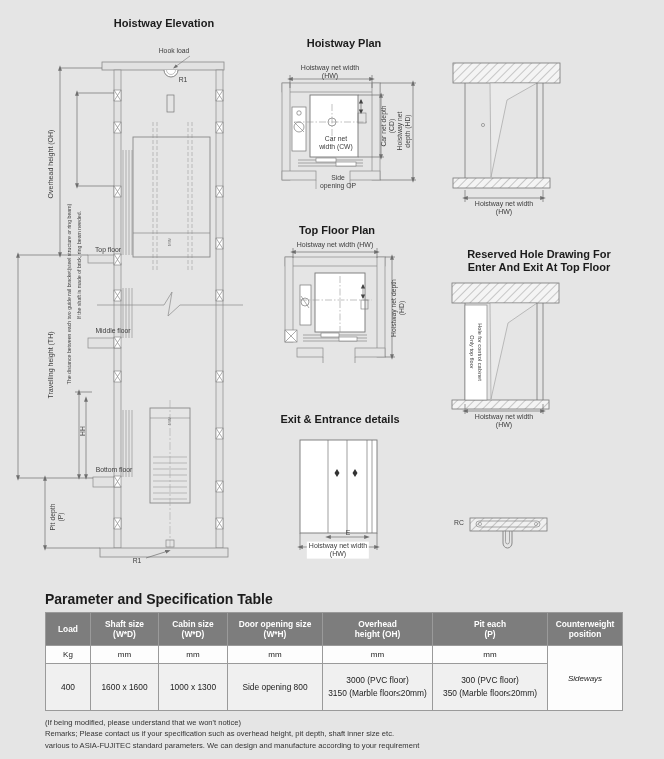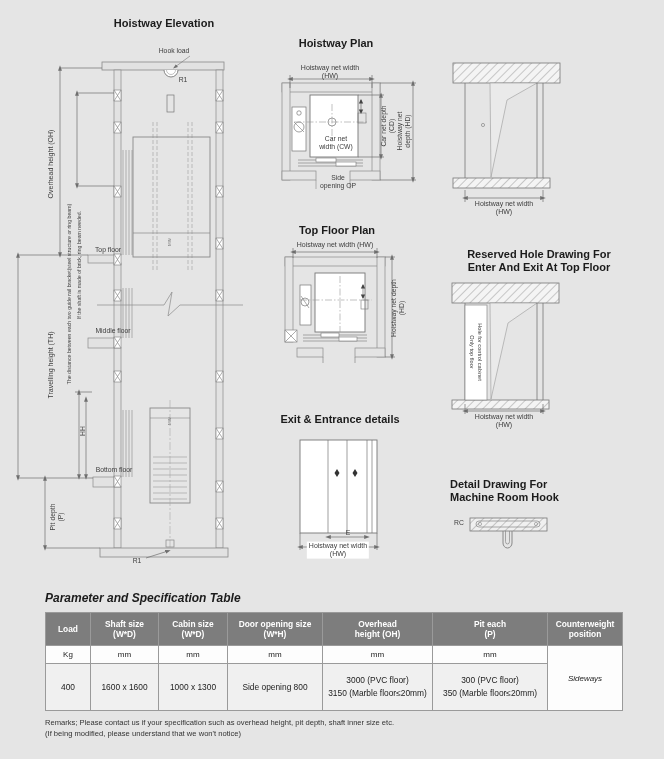--- a/index.html
+++ b/index.html
@@ -10,46 +10,44 @@
        white-space:pre-line;text-align:center;transform:translate(-50%,-50%);}
   .rotccw{transform:translate(-50%,-50%) rotate(-90deg);white-space:nowrap;}
   .rotccw.ml{white-space:pre-line;}
   .rotcw{transform:translate(-50%,-50%) rotate(90deg);white-space:nowrap;}
   .tiny{font-size:4.4px;color:#777;}
   .note{font-size:5.2px;color:#444;}
   .bgw{background:#fff;padding:0 2px;}
   .ttl{position:absolute;font-weight:bold;font-size:11px;color:#1b1b1b;line-height:1.18;
        white-space:pre-line;text-align:center;transform:translate(-50%,0);}
   .ttl.left{transform:none;text-align:left;}
-  .big{font-size:12px;font-style:italic;}
+  .big{font-size:14px;}
   
   .spec{position:absolute;left:45px;top:612px;}
   table.spec-t{border-collapse:collapse;table-layout:fixed;width:577px;}
   table.spec-t th,table.spec-t td{border:1px solid #9a9a9a;text-align:center;
        vertical-align:middle;white-space:pre-line;padding:1px 2px;overflow:hidden;}
   table.spec-t th{background:#7d7d7d;color:#fff;font-size:8.4px;font-weight:bold;
        height:30px;line-height:1.25;}
   tr.unit td{background:#fdfdfd;font-size:8px;color:#222;height:15px;}
   tr.dat td{background:#f0f0f0;font-size:8.4px;color:#222;height:44px;line-height:1.5;}
   td.merged{background:#f0f0f0;font-size:8.4px;color:#222;font-style:italic;}
   .remarks{position:absolute;left:45px;top:717px;font-size:7.6px;color:#333;line-height:1.5;}
 </style>
 </head>
 <body>
 
 <div id="page">
 
   <div class="ttl" style="left:164px;top:17px">Hoistway Elevation</div>
-  <div class="ttl" style="left:336px;top:37px">Hoistway Plan</div>
+  <div class="ttl" style="left:344px;top:37px">Hoistway Plan</div>
   <div class="ttl" style="left:337px;top:224px">Top Floor Plan</div>
   <div class="ttl" style="left:340px;top:413px">Exit &amp; Entrance details</div>
   <div class="ttl" style="left:539px;top:248px">Reserved Hole Drawing For
 Enter And Exit At Top Floor</div>
-  <div class="ttl left" style="left:450px;top:478px">Detail Drawing For
-Machine Room Hook</div>
   <div class="ttl left big" style="left:45px;top:591px">Parameter and Specification Table</div>
 
   <svg class="abs" style="left:0;top:40px" width="270" height="540" viewBox="0 40 270 540">
     <defs>
       <marker id="arE" markerWidth="8" markerHeight="8" refX="4" refY="4" orient="auto-start-reverse">
         <path d="M0,1.2 L8,4 L0,6.8 Z" fill="#6f6f6f"></path>
       </marker>
       <g id="xm">
         <rect x="0" y="0" width="7" height="11" fill="#fff" stroke="#8a8a8a" stroke-width="0.7"></rect>
         <line x1="0" y1="0" x2="7" y2="11" stroke="#8a8a8a" stroke-width="0.7"></line>
@@ -440,17 +438,18 @@
         <td>3000 (PVC floor)
 3150 (Marble floor≤20mm)</td>
         <td>300 (PVC floor)
 350 (Marble floor≤20mm)</td>
       </tr>
     </tbody>
       </table>
   </div>
 
   <div class="remarks">
+    <div>(If being modified, please understand that we won't notice)</div>
     <div>Remarks; Please contact us if your specification such as overhead height, pit depth, shaft inner size etc.</div>
-    <div>(If being modified, please understand that we won't notice)</div>
+    <div>various to ASIA-FUJITEC standard parameters. We can design and manufacture according to your requirement</div>
   </div>
 
 </div>
 
 </body></html>

